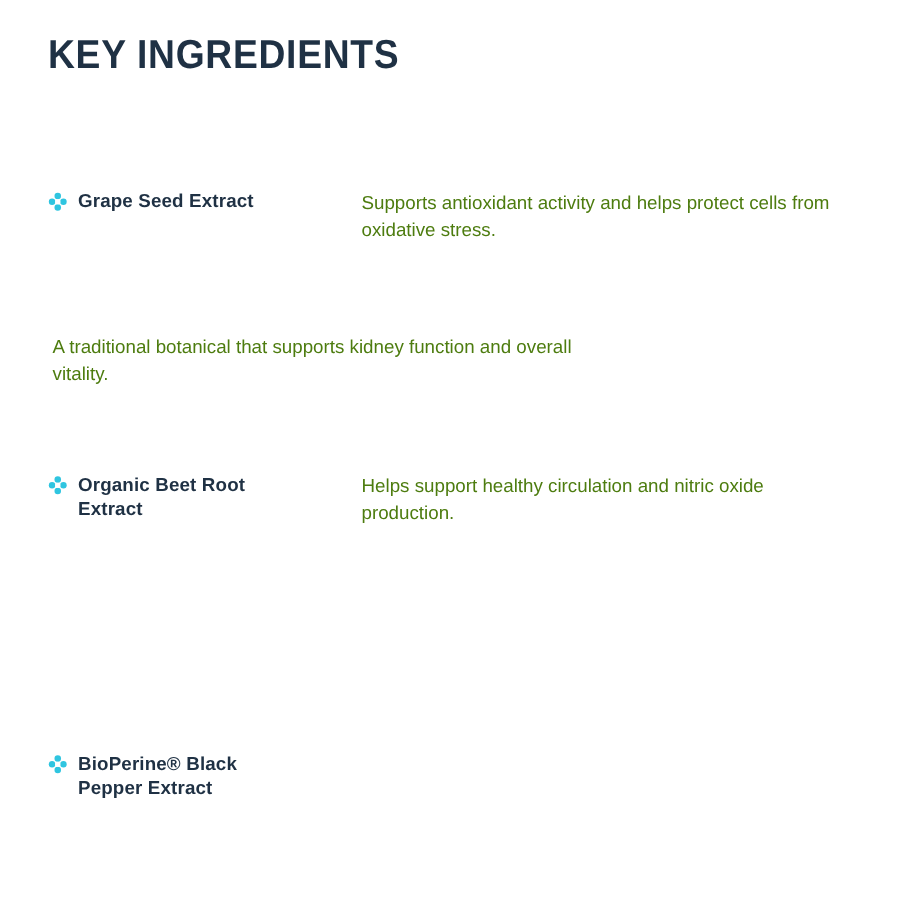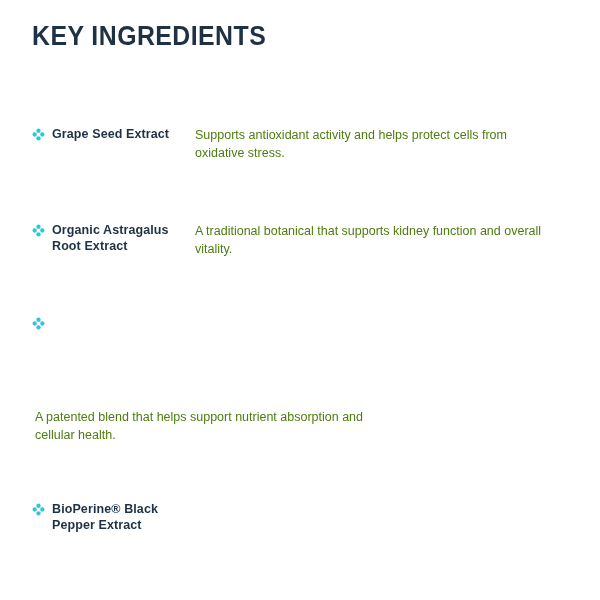--- a/index.html
+++ b/index.html
@@ -38,20 +38,21 @@
     position: absolute;
     left: 32px;
     top: 110px;
     width: 540px;
   }
   .row {
     display: flex;
     align-items: flex-start;
     margin-bottom: 0;
     min-height: 93px;
+    gap: 46px;
   }
   .name-col {
     width: 160px;
     flex: 0 0 160px;
     display: flex;
     align-items: flex-start;
     padding-top: 19px;
   }
   .bullet-icon {
     flex: 0 0 auto;
@@ -105,55 +106,44 @@
           </svg>
         </span>
         <span class="name-text">Grape Seed Extract</span>
       </div>
       <div class="desc-col">
         <div class="desc-text">Supports antioxidant activity and helps protect cells from oxidative stress.</div>
       </div>
     </div>
 
     <div class="row">
-      <div class="name-col">
-        <span class="bullet-icon">
-          <svg width="13" height="13" viewBox="0 0 24 24" fill="currentColor" aria-hidden="true">
-            <circle cx="12" cy="5" r="4"></circle>
-              <circle cx="12" cy="19" r="4"></circle>
-            <circle cx="5" cy="12" r="4"></circle>
-              <circle cx="19" cy="12" r="4"></circle>
-            <circle cx="12" cy="12" r="3.2" fill="#ffffff"></circle>
-          </svg>
-        </span>
-        <span class="name-text">Organic Astragalus Root Extract</span>
-      </div>
       <div class="desc-col">
         <div class="desc-text">A traditional botanical that supports kidney function and overall vitality.</div>
       </div>
     </div>
 
     <div class="row">
       <div class="name-col">
         <span class="bullet-icon">
           <svg width="13" height="13" viewBox="0 0 24 24" fill="currentColor" aria-hidden="true">
             <circle cx="12" cy="5" r="4"></circle>
               <circle cx="12" cy="19" r="4"></circle>
             <circle cx="5" cy="12" r="4"></circle>
               <circle cx="19" cy="12" r="4"></circle>
             <circle cx="12" cy="12" r="3.2" fill="#ffffff"></circle>
           </svg>
         </span>
+        <span class="name-text">Organic Beet Root Extract</span>
+      </div>
+      <div class="desc-col">
+        <div class="desc-text">Helps support healthy circulation and nitric oxide production.</div>
       </div>
     </div>
 
     <div class="row">
-      <div class="desc-col">
-        <div class="desc-text">A patented blend that helps support nutrient absorption and cellular health.</div>
-      </div>
     </div>
 
     <div class="row">
       <div class="name-col">
         <span class="bullet-icon">
           <svg width="13" height="13" viewBox="0 0 24 24" fill="currentColor" aria-hidden="true">
             <circle cx="12" cy="5" r="4"></circle>
               <circle cx="12" cy="19" r="4"></circle>
             <circle cx="5" cy="12" r="4"></circle>
               <circle cx="19" cy="12" r="4"></circle>

